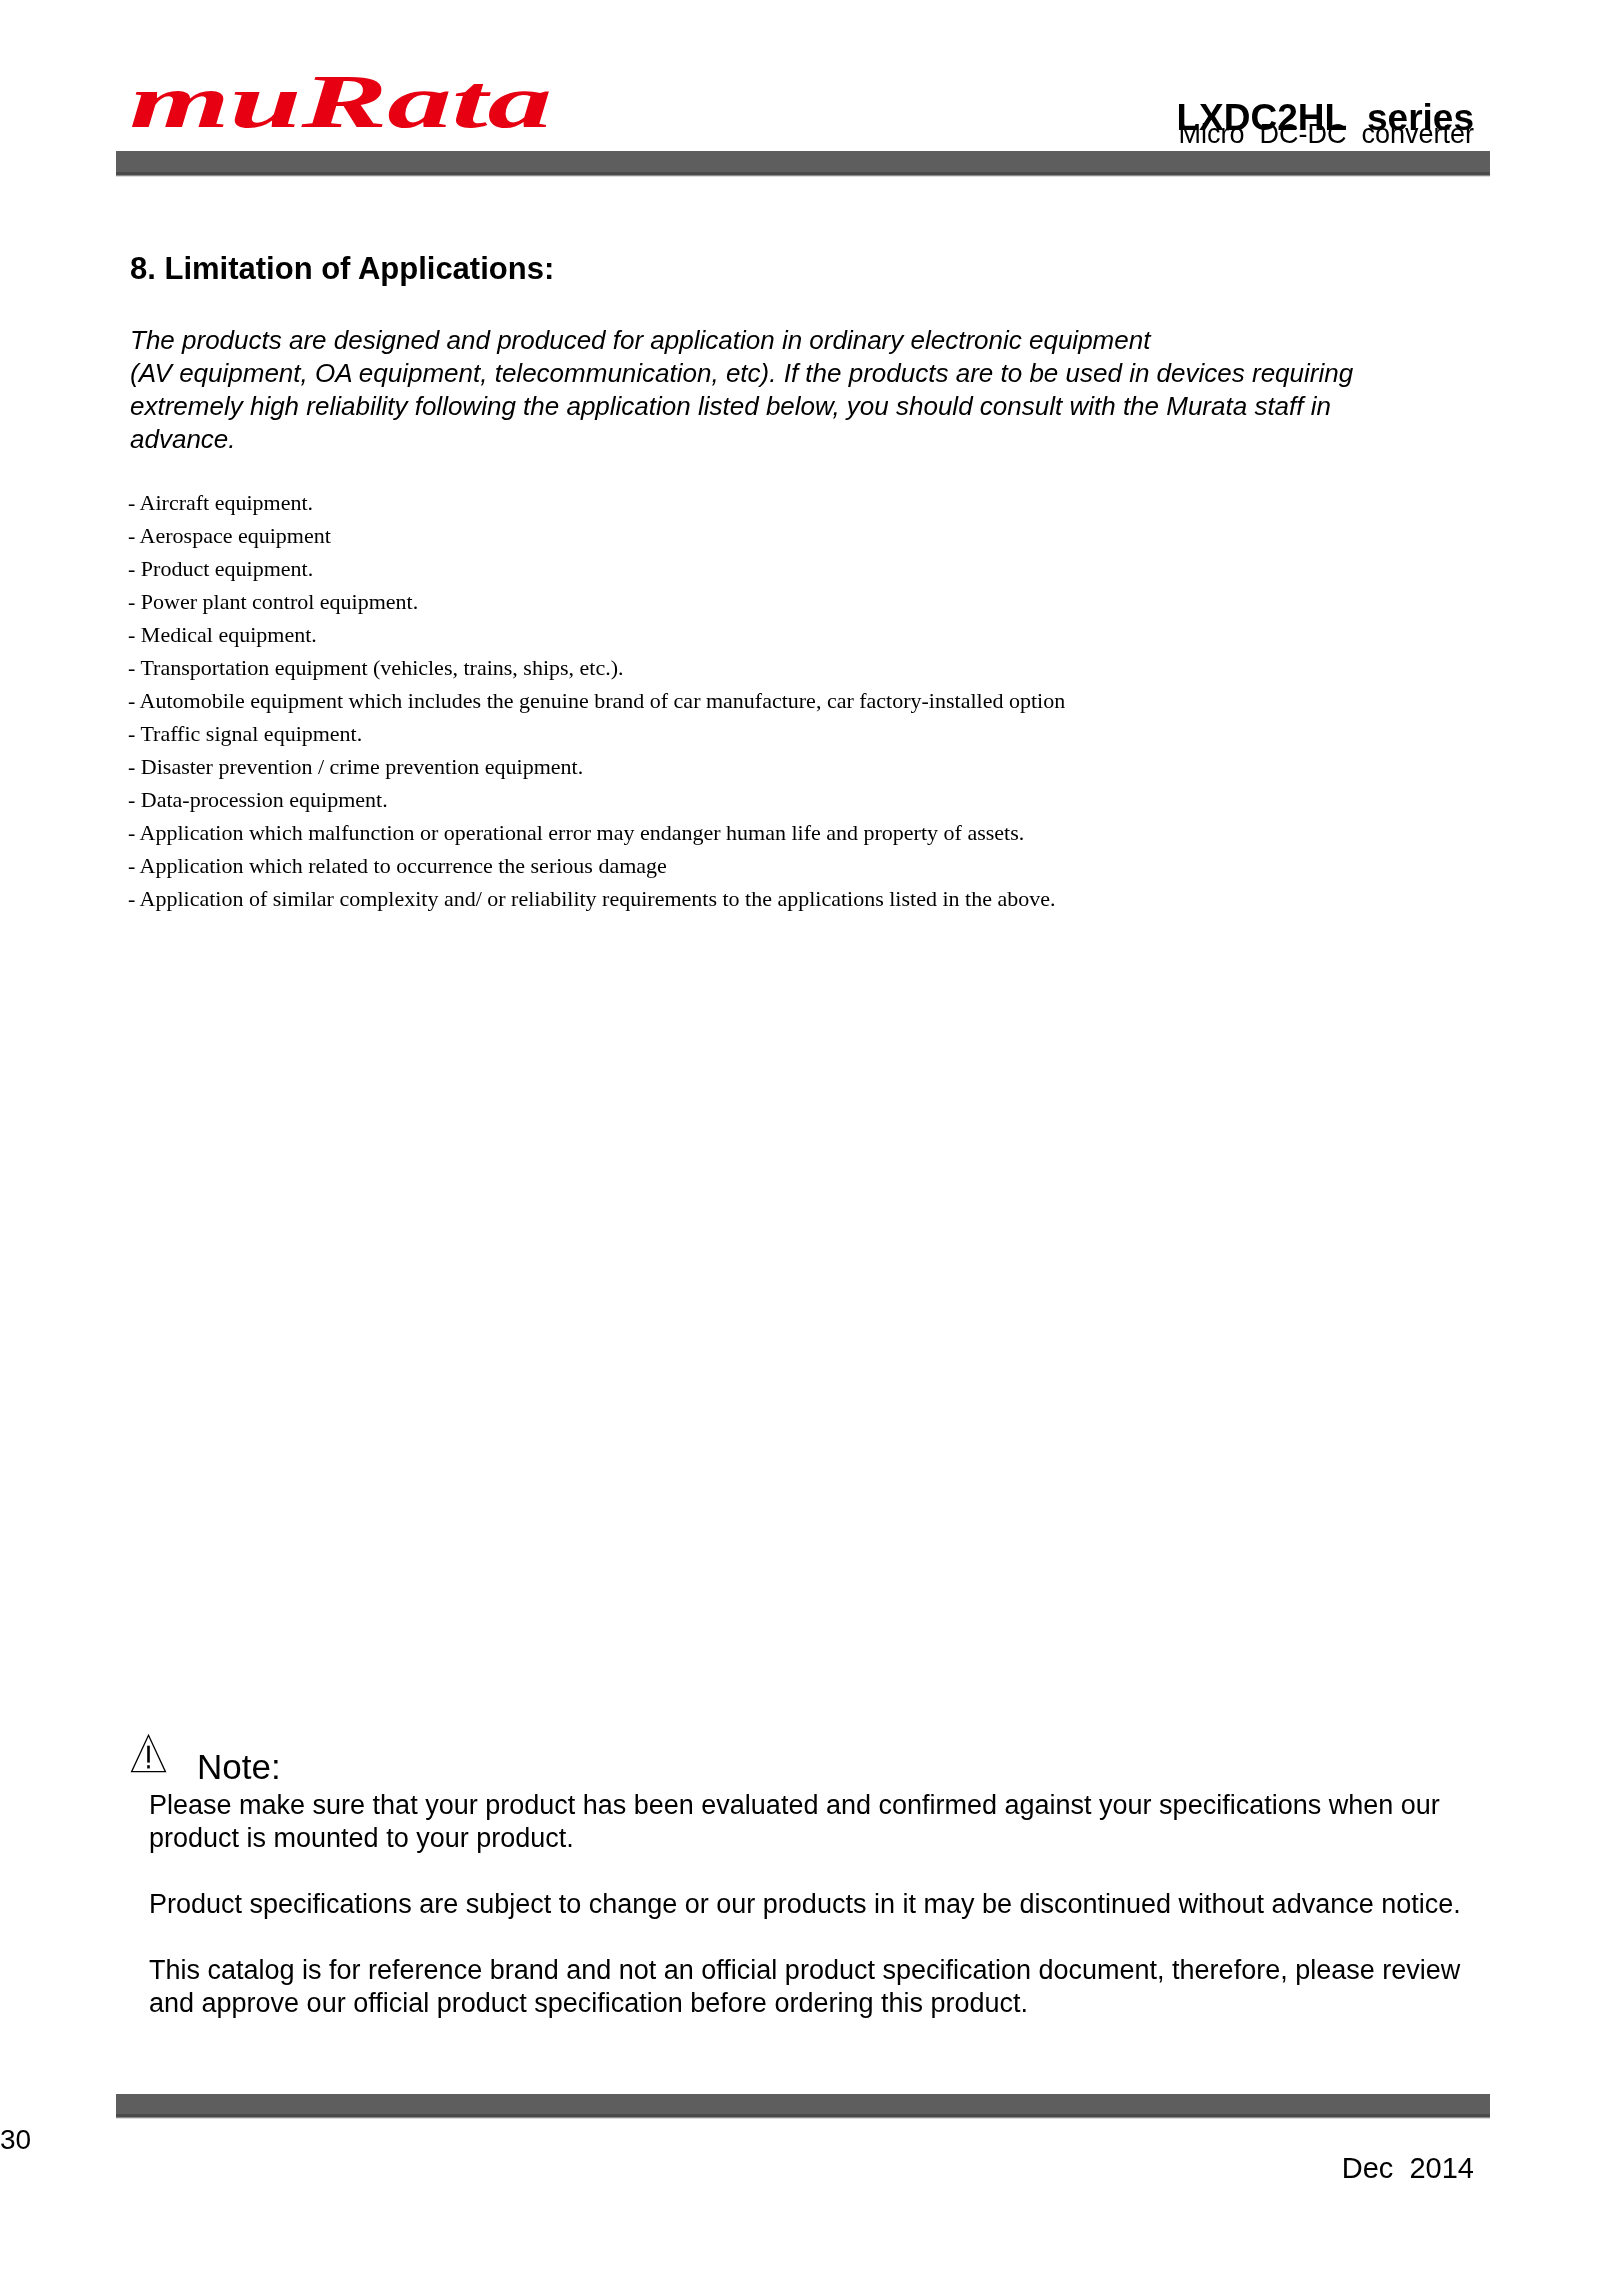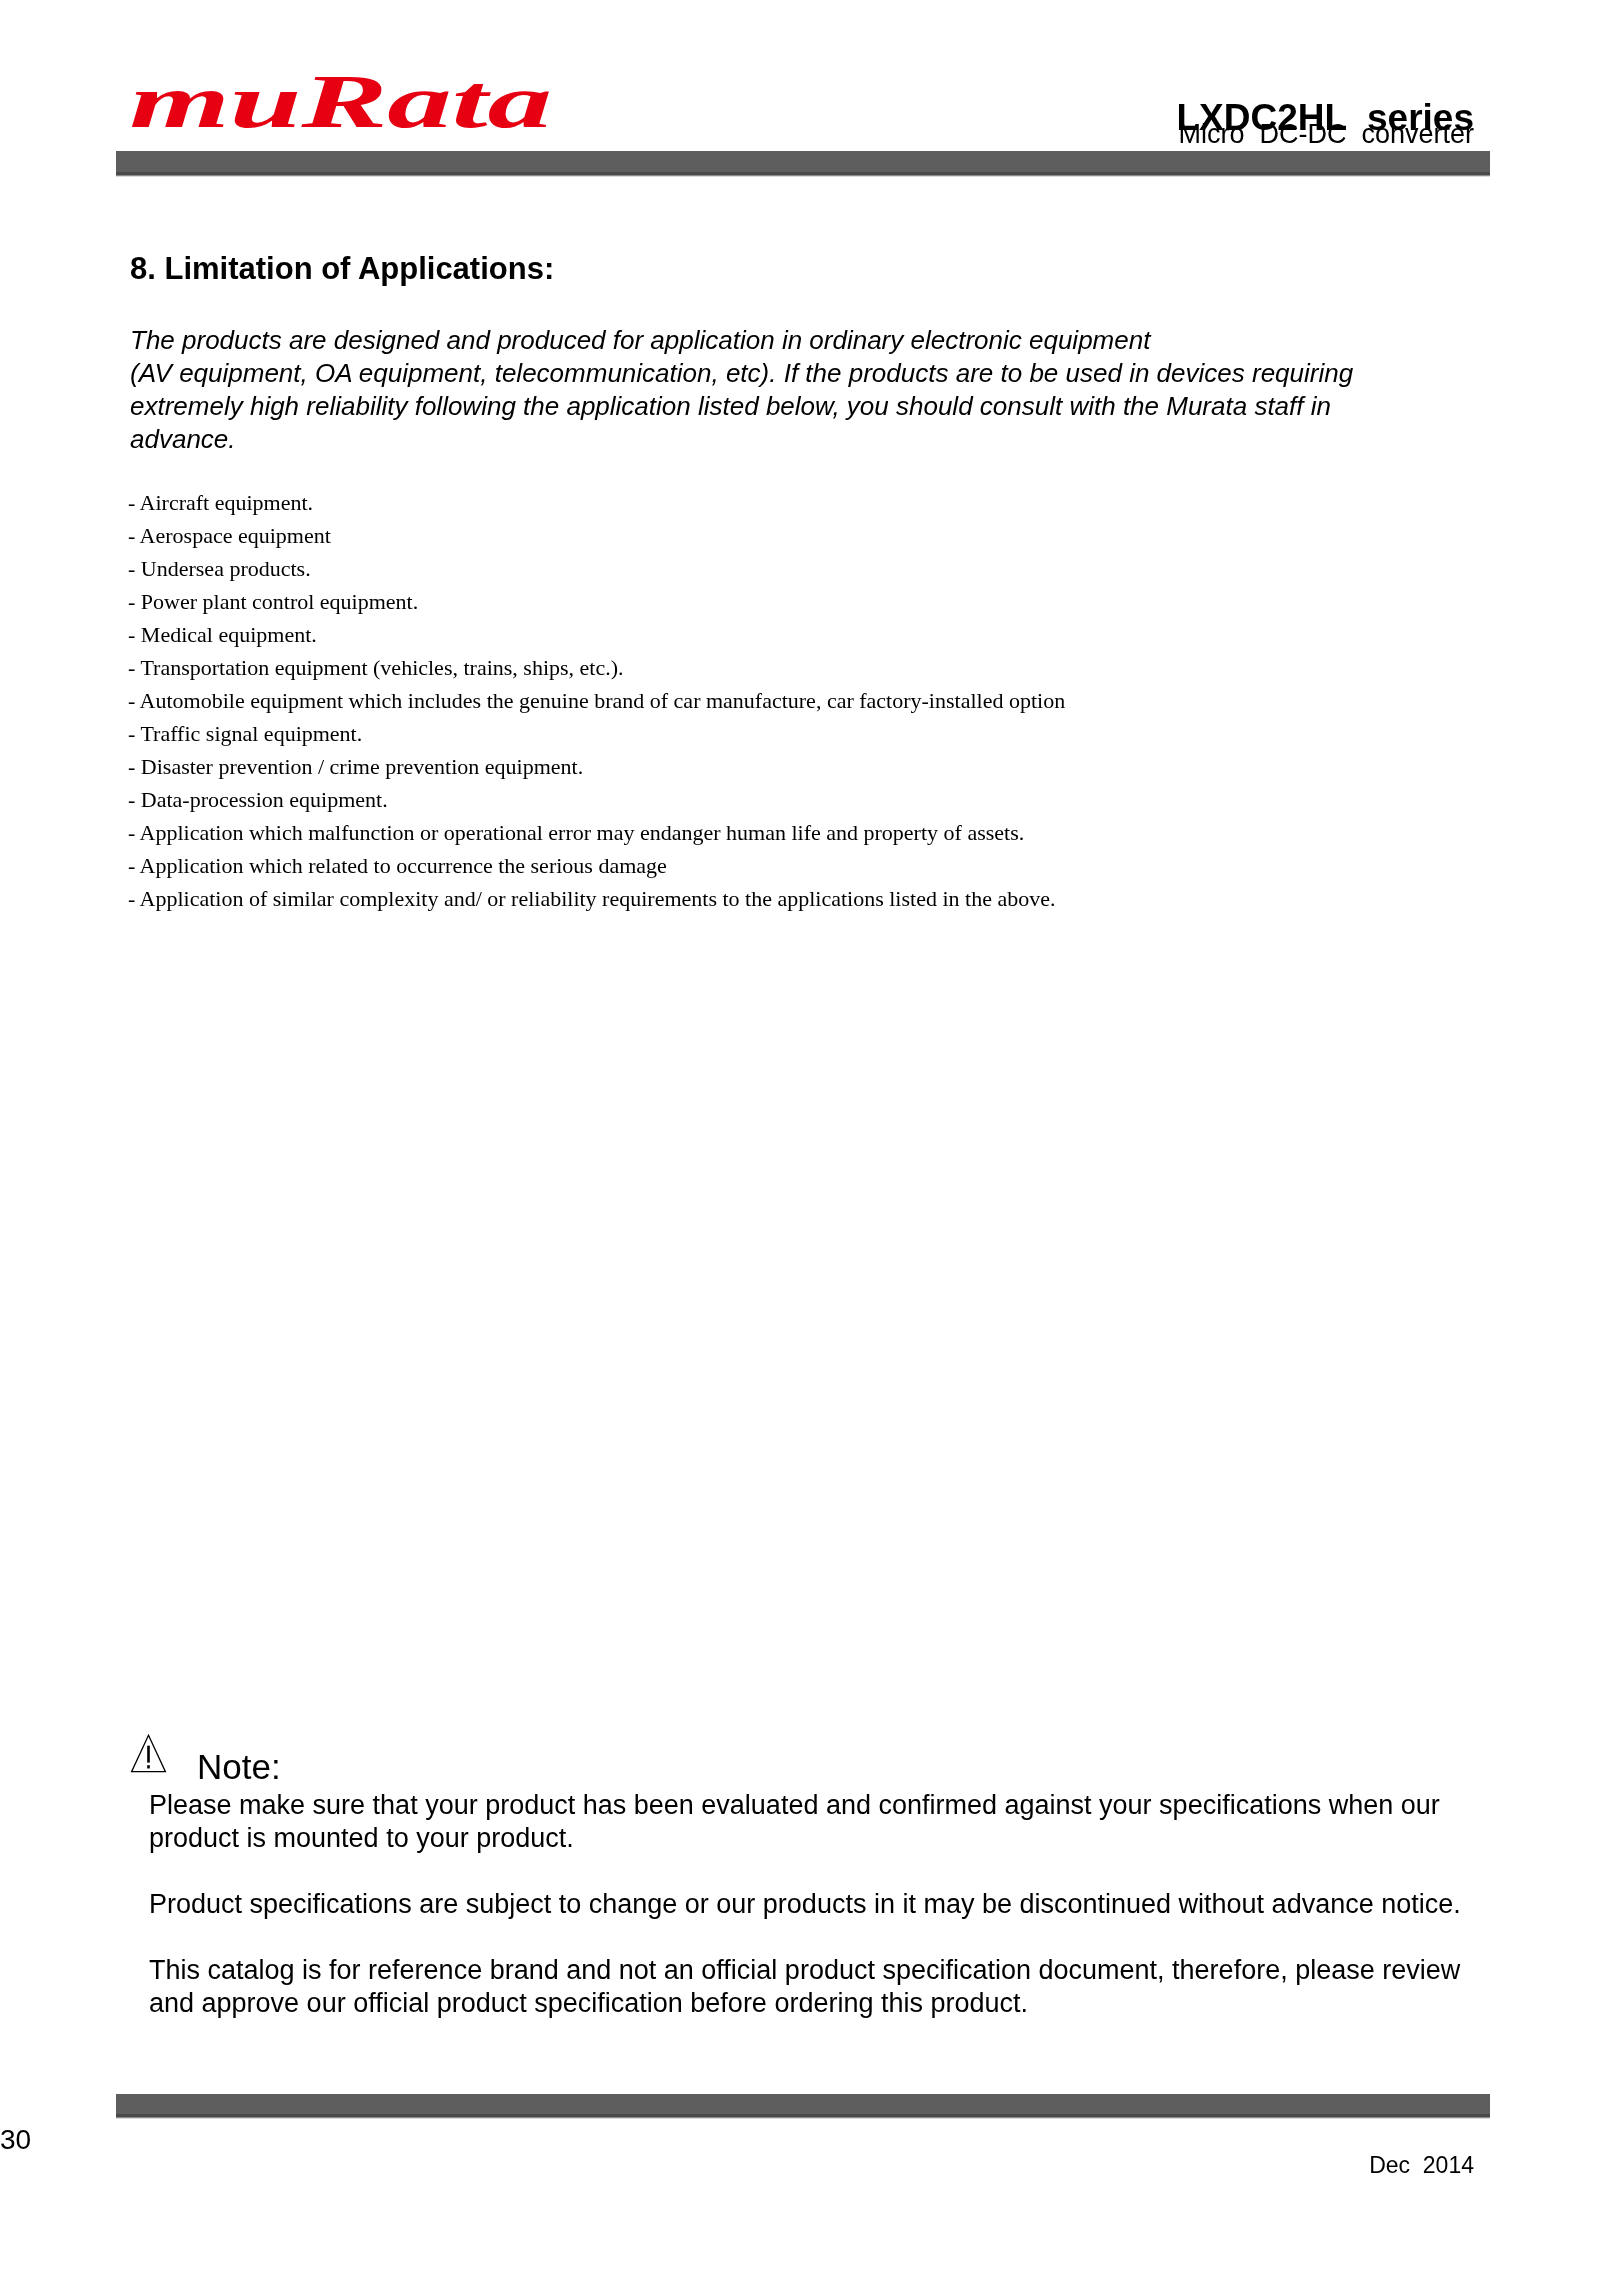--- a/index.html
+++ b/index.html
@@ -15,21 +15,21 @@
     .section-title { left: 130px; top: 251px; font-size: 31px; font-weight: bold; }
     .body-text { left: 130px; top: 324px; width: 1356px; font-size: 26px; line-height: 33px; }
     .body-text p { margin: 0; font-style: italic; }
     .list { left: 128px; top: 486px; width: 1356px; font-size: 22px; line-height: 33px; margin: 0; padding: 0; list-style: none; font-family: Liberation Serif, serif; }
     .list li { white-space: pre; }
     .note-icon { left: 130px; top: 1734px; width: 37px; height: 39px; }
     .note-label { left: 197px; top: 1747px; font-size: 35px; }
     .note-body { left: 149px; top: 1789px; width: 1343px; font-size: 27px; line-height: 33px; }
     .note-body p { margin: 0 0 33px 0; }
     .page-number { left: 0; width: 1616px; top: 2107px; text-align: left; font-size: 28px; padding-top: 17px; }
-    .date { right: 142px; top: 2152px; font-size: 23px; white-space: pre; }
+    .date { right: 142px; top: 2152px; font-size: 29px; white-space: pre; }
   </style>
 </head>
 <body>
 
 <div class="abs logo">
   <svg width="430" height="104" viewBox="0 0 660 160">
     <text x="0" y="148" font-family="Liberation Serif, serif" font-style="italic" font-weight="bold" font-size="118" fill="#e60012" textLength="650" lengthAdjust="spacingAndGlyphs">muRata</text>
   </svg>
 </div>
 <div class="abs series-title">LXDC2HL  series</div>
@@ -41,21 +41,21 @@
 <div class="abs body-text">
   <p>The products are designed and produced for application in ordinary electronic equipment</p>
   <p>(AV equipment, OA equipment, telecommunication, etc). If the products are to be used in devices requiring</p>
   <p>extremely high reliability following the application listed below, you should consult with the Murata staff in</p>
   <p>advance.</p>
 </div>
 
 <ul class="abs list">
   <li>- Aircraft equipment.</li>
   <li>- Aerospace equipment</li>
-  <li>- Undersea products.</li>
+  <li>- Product equipment.</li>
   <li>- Power plant control equipment.</li>
   <li>- Medical equipment.</li>
   <li>- Transportation equipment (vehicles, trains, ships, etc.).</li>
   <li>- Automobile equipment which includes the genuine brand of car manufacture, car factory-installed option</li>
   <li>- Traffic signal equipment.</li>
   <li>- Disaster prevention / crime prevention equipment.</li>
   <li>- Data-procession equipment.</li>
   <li>- Application which malfunction or operational error may endanger human life and property of assets.</li>
   <li>- Application which related to occurrence the serious damage</li>
   <li>- Application of similar complexity and/ or reliability requirements to the applications listed in the above.</li>

